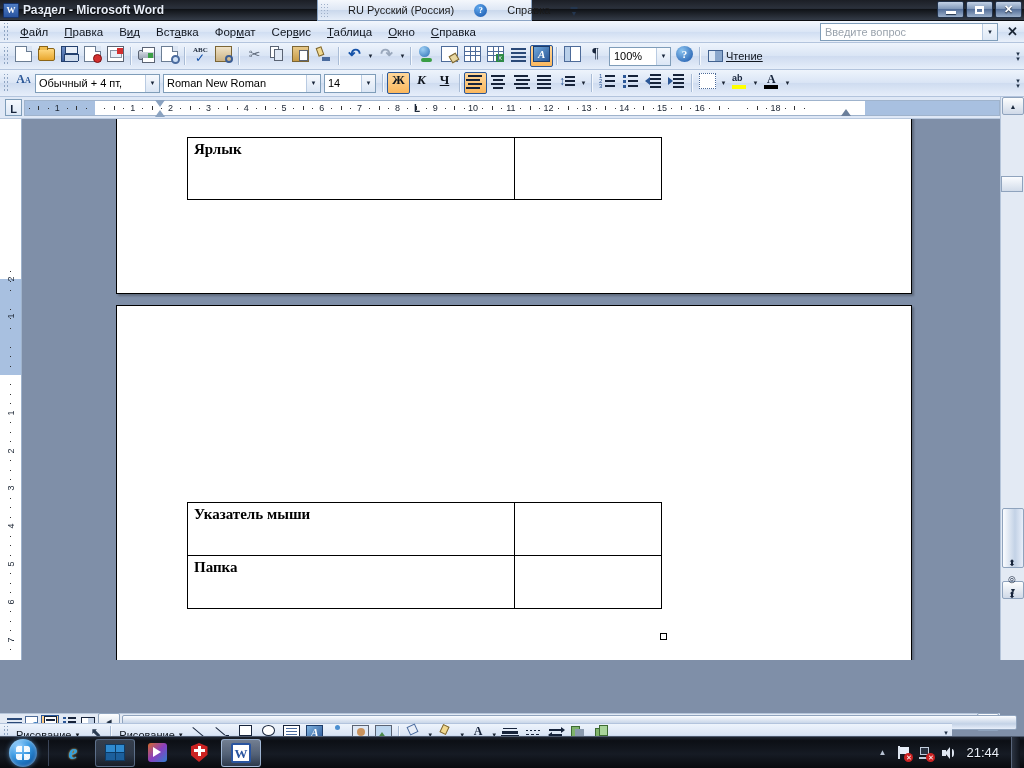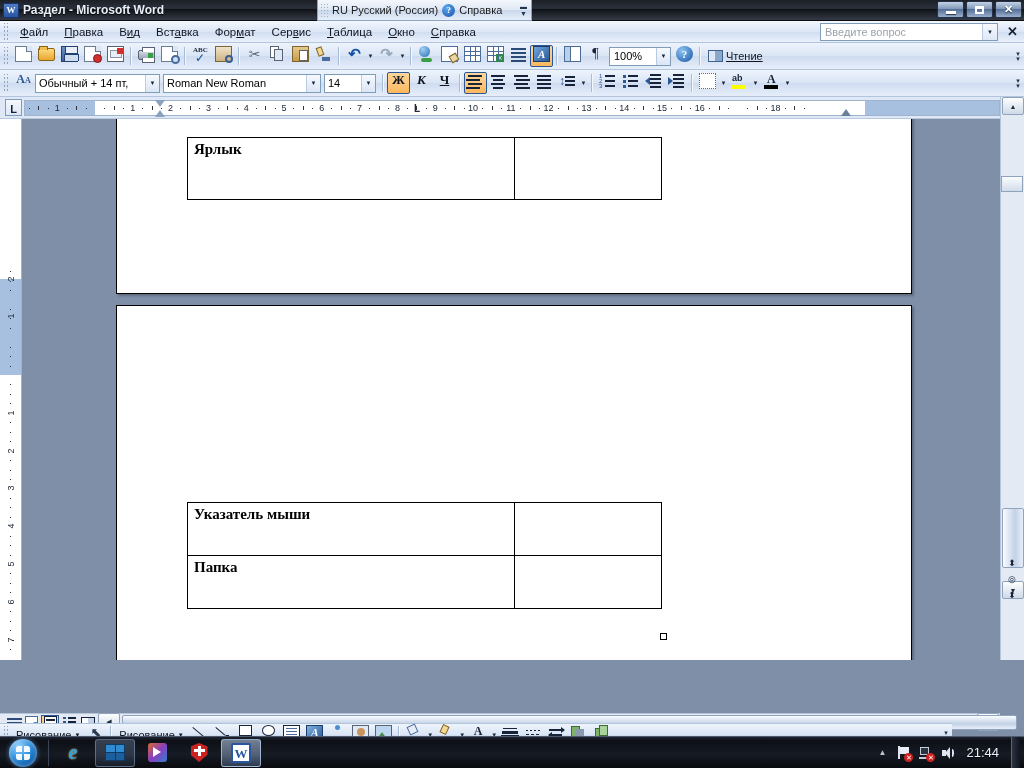--- a/index.html
+++ b/index.html
@@ -43,21 +43,21 @@
   }
   .wbtn.close{ }
   .wbtn .min-glyph{ width:10px;height:3px;background:#fff;margin-top:6px; box-shadow:0 1px 1px #22324a;}
   .wbtn .max-glyph{ width:9px;height:8px;border:2px solid #fff;border-top-width:3px;}
 
   
   .langbar{
     position:absolute; left:317px; top:0px; width:215px; height:21px;
     background:linear-gradient(to bottom,#f4f7fc 0%,#dfe8f5 48%,#cad8ec 52%,#e6eef9 100%);
     border:1px solid #8ba4c4; border-top:none;
-    display:flex; align-items:center; gap:4px; padding:0 2px;
+    display:flex; align-items:center; gap:20px; padding:0 2px;
   }
   .lb-grip{
     width:8px;height:15px;flex:none;
     background-image:radial-gradient(#9fb0c9 40%, transparent 41%);
     background-size:3px 3px;
   }
   .lb-txt{ font-size:11px; color:#1a1a1a; white-space:nowrap;}
   .lb-help-ico{
     width:13px;height:13px;border-radius:50%;flex:none;
     background:radial-gradient(circle at 35% 30%,#5fa8ee,#1552a8);
@@ -563,21 +563,21 @@
   </div>
 
   <div class="toolbar" id="tb-format">
     <div class="grip"></div>
 
     <div class="tbtn">
       <span class="ic ic-a" style="color:#2b5797;">A<i style="font-size:8px;font-style:normal">A</i></span>
       </div>
 
     <div class="stylebox" id="style-combo">
-      <span>Обычный + 14 пт,</span>
+      <span>Обычный + 4 пт,</span>
       <div class="ddbtn">▼</div>
     </div>
     <div class="stylebox" id="font-combo">
       <span>Roman New Roman</span>
       <div class="ddbtn">▼</div>
     </div>
     <div class="stylebox" id="size-combo">
       <span>14</span>
       <div class="ddbtn">▼</div>
     </div>

